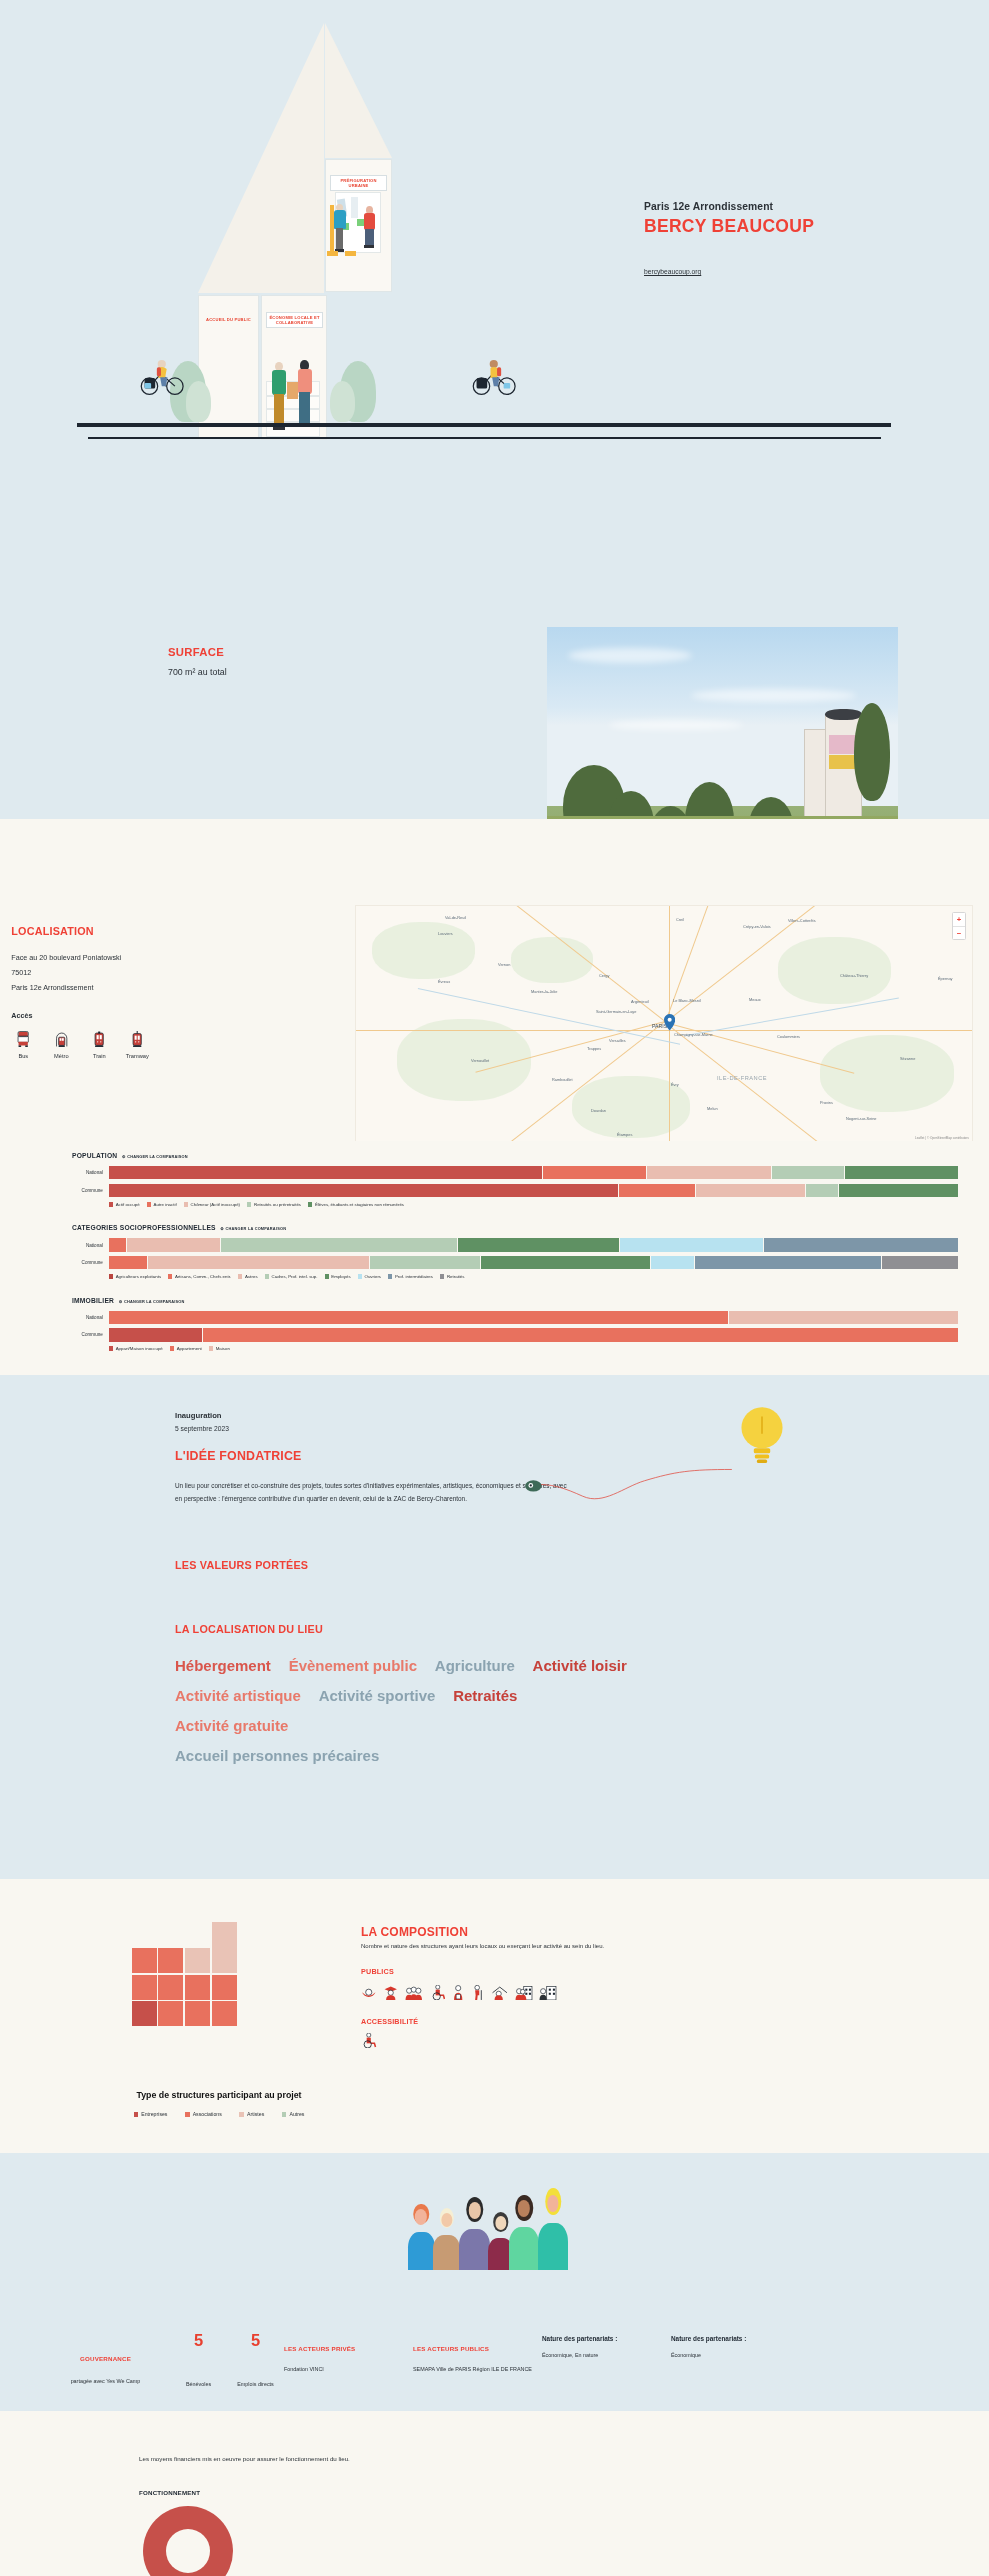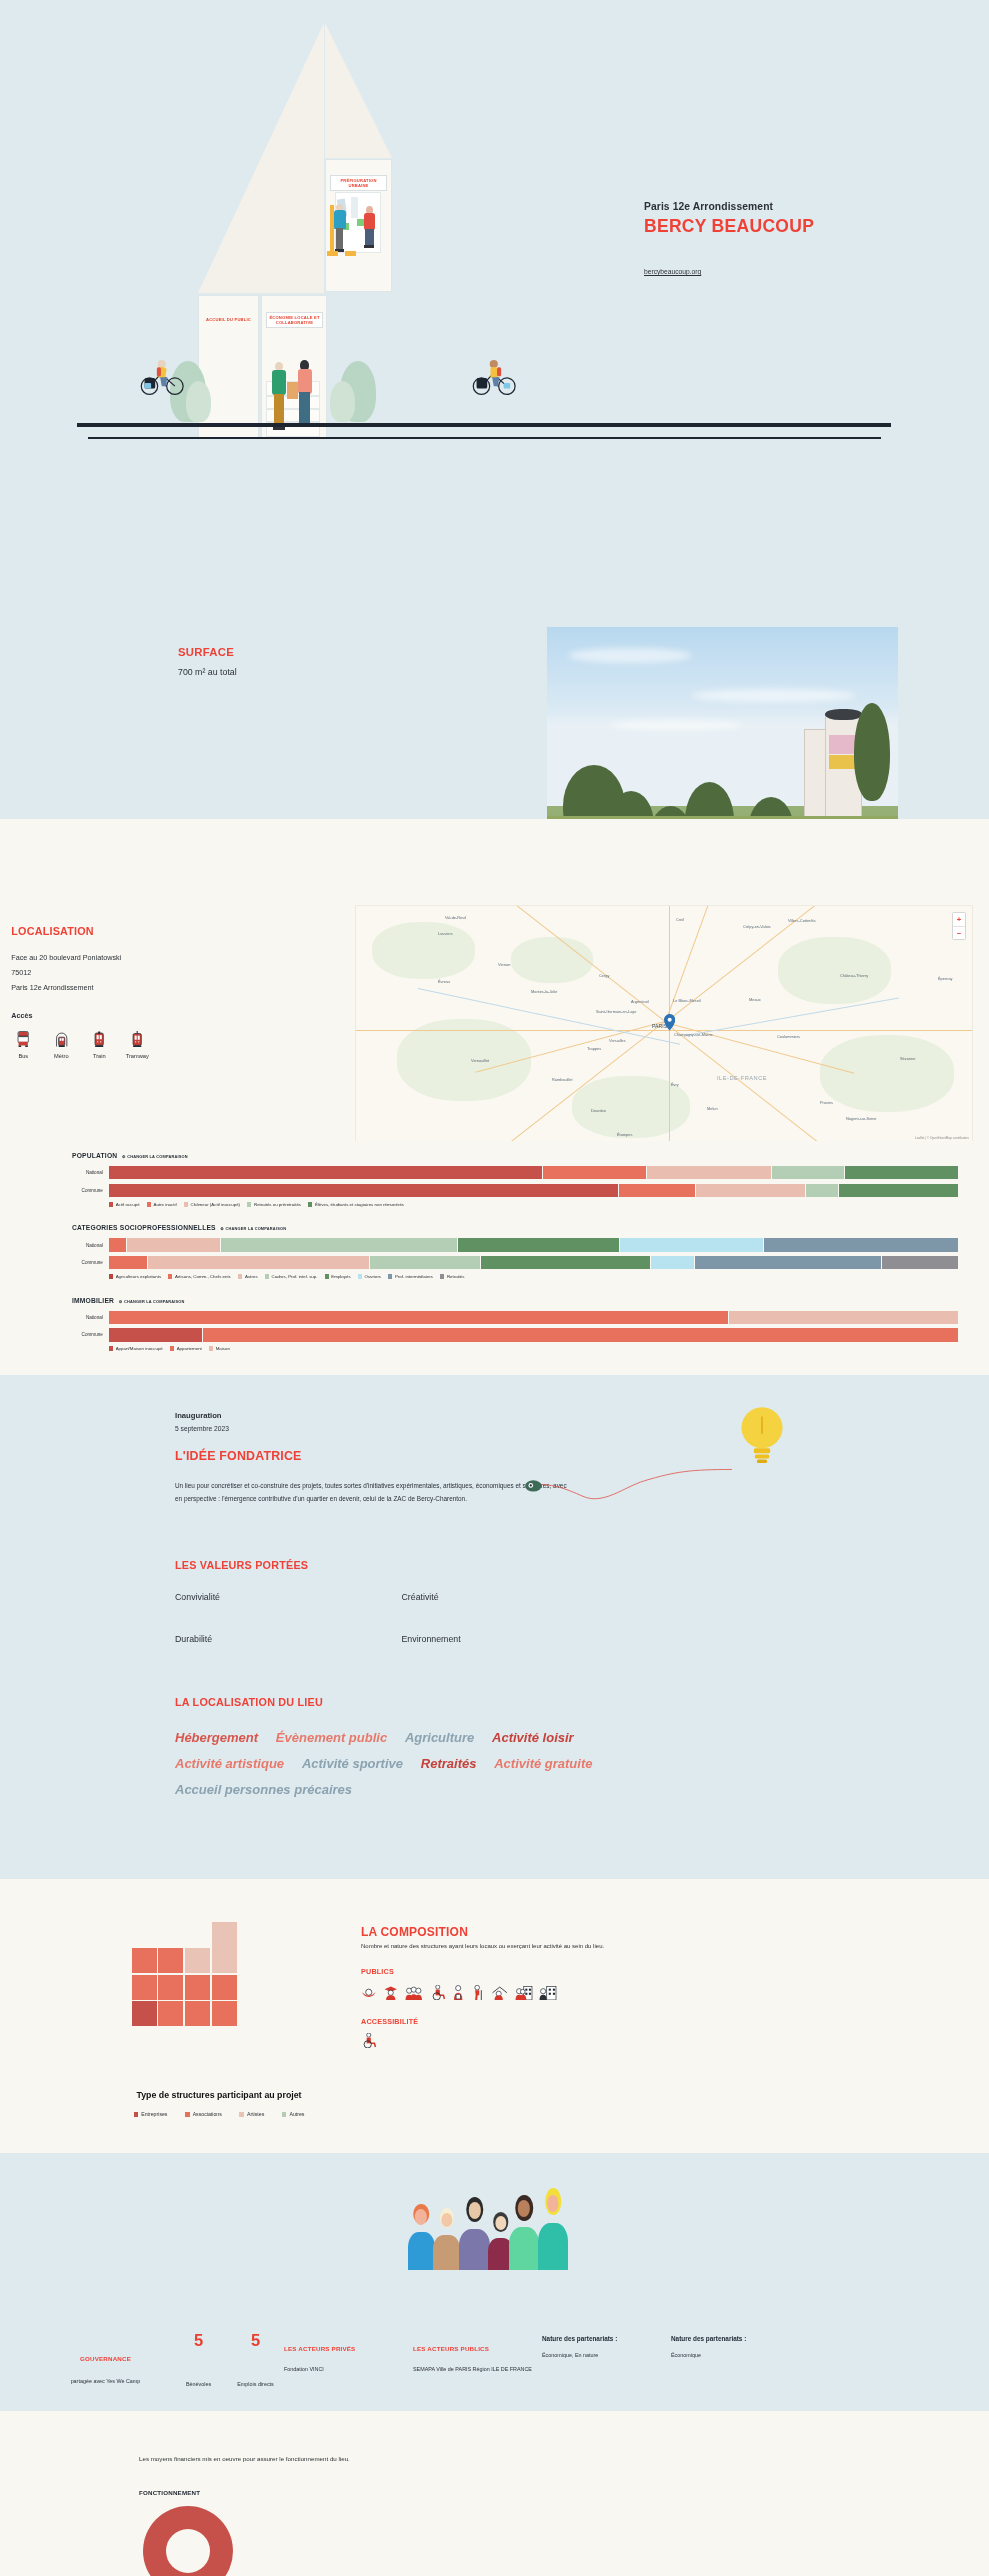--- a/index.html
+++ b/index.html
@@ -40,21 +40,21 @@
   .bike{position:absolute;width:46px;height:41px;}
   .bush{position:absolute;background:#b9d6c4;border-radius:50% 50% 40% 40%;}
 
   .hero-text{position:absolute;left:644px;top:201px;width:247px;}
   .hero-sub{font-size:10.3px;font-weight:bold;color:#2b3137;letter-spacing:0.1px;}
   .hero-title{font-size:17.5px;font-weight:bold;color:#ef4136;letter-spacing:0.3px;margin-top:4.1px;}
   .hero-link{display:inline-block;margin-top:31px;font-size:6.7px;color:#2b3137;text-decoration:underline;}
 
   
   #surface{height:366px;position:relative;}
-  .surface-label{position:absolute;left:178px;top:193px;}
+  .surface-label{position:absolute;left:168px;top:193px;}
   .surface-title{font-size:11.3px;font-weight:bold;color:#ef4136;letter-spacing:0.3px;}
   .surface-value{font-size:8.8px;margin-top:9.3px;color:#2b3137;}
   .photo{position:absolute;left:547px;top:174px;width:351px;height:326px;overflow:hidden;
     background:linear-gradient(to bottom,#bcd9ef 0%,#cfe4f2 38%,#9ab37a 52%,#8aa468 70%,#c2bb8a 100%);}
   .ph-sky{position:absolute;inset:0;background:linear-gradient(to bottom,#b8d8ef,#d9e9f4 45%,#e8f0f5 55%);height:55%;}
   .ph-cloud{position:absolute;background:rgba(255,255,255,.55);border-radius:50%;filter:blur(3.1px);}
   .ph-silo{position:absolute;background:#efeae3;border:1px solid #cfc9bf;}
   .ph-silo-top{position:absolute;background:#3c3f44;border-radius:50%/60%;}
   .ph-tree{position:absolute;background:#4f6b3d;border-radius:50% 50% 45% 45%;}
   .ph-bush{position:absolute;background:#9fb36c;border-radius:50%;}
@@ -111,21 +111,21 @@
   .idee-text{margin-top:15.5px;font-size:6.4px;line-height:2.05;color:#2b3137;max-width:392px;}
   .bulb{position:absolute;right:20.6px;top:-10.3px;width:62px;height:77px;}
   .squiggle{position:absolute;right:77px;top:49px;width:216px;height:57px;}
 
   .valeurs-title{font-size:10.8px;font-weight:bold;color:#ef4136;margin-top:54px;letter-spacing:0.2px;}
   .valeurs-grid{display:grid;grid-template-columns:1fr 1fr;row-gap:32px;margin-top:21.6px;max-width:453px;}
   .valeur{font-size:8.8px;color:#2b3137;}
 
   .prog-title{font-size:10.8px;font-weight:bold;color:#ef4136;margin-top:52px;letter-spacing:0.2px;}
   .prog-tags{margin-top:16.5px;max-width:484px;line-height:2.0;}
-  .ptag{font-style:italic;font-weight:bold;font-size:13px;margin-right:15.5px;white-space:nowrap;}
+  .ptag{font-weight:bold;font-size:15px;margin-right:15.5px;white-space:nowrap;}
 
   
   #compo{background:#f9f7f1;padding:31px 0 36px 0;}
   .compo-wrap{width:773px;margin:0 auto;display:flex;gap:31px;}
   .tree-col{width:222px;padding-top:11.3px;}
   .treemap{position:relative;width:165px;height:155px;margin-left:24px;}
   .tcell{position:absolute;}
   .tree-caption{text-align:center;font-size:8.8px;font-weight:bold;margin-top:13.4px;line-height:1.35;color:#111;}
   .tree-legend{display:flex;flex-wrap:wrap;justify-content:center;gap:5.7px 17.5px;margin-top:9.3px;}
   .tl{display:flex;align-items:center;gap:3.1px;font-size:5.2px;color:#2b3137;}
@@ -614,26 +614,20 @@
       <circle cx="19" cy="49" r="4.5" fill="#fff"></circle>
       <circle cx="19" cy="49" r="2.2" fill="#1d2630"></circle>
     </svg>
 
     <div class="inaug-lbl">Inauguration</div>
     <div class="inaug-date">5 septembre 2023</div>
     <div class="idee-title">L'IDÉE FONDATRICE</div>
     <div class="idee-text">Un lieu pour concrétiser et co-construire des projets, toutes sortes d'initiatives expérimentales, artistiques, économiques et solidaires, avec en perspective : l'émergence contributive d'un quartier en devenir, celui de la ZAC de Bercy-Charenton.</div>
 
     <div class="valeurs-title">LES VALEURS PORTÉES</div>
-    <div class="valeurs-grid">
-      <div class="valeur">Convivialité</div>
-      <div class="valeur">Créativité</div>
-      <div class="valeur">Durabilité</div>
-      <div class="valeur">Environnement</div>
-    </div>
 
     <div class="prog-title">LA LOCALISATION DU LIEU</div>
     <div class="prog-tags">
       <span class="ptag" style="color:#d9564c">Hébergement</span>
       <span class="ptag" style="color:#e8796a">Évènement public</span>
       <span class="ptag" style="color:#8ba3b0">Agriculture</span>
       <span class="ptag" style="color:#c6413a">Activité loisir</span><br>
       <span class="ptag" style="color:#e8796a">Activité artistique</span>
       <span class="ptag" style="color:#8ba3b0">Activité sportive</span>
       <span class="ptag" style="color:#c6413a">Retraités</span>

